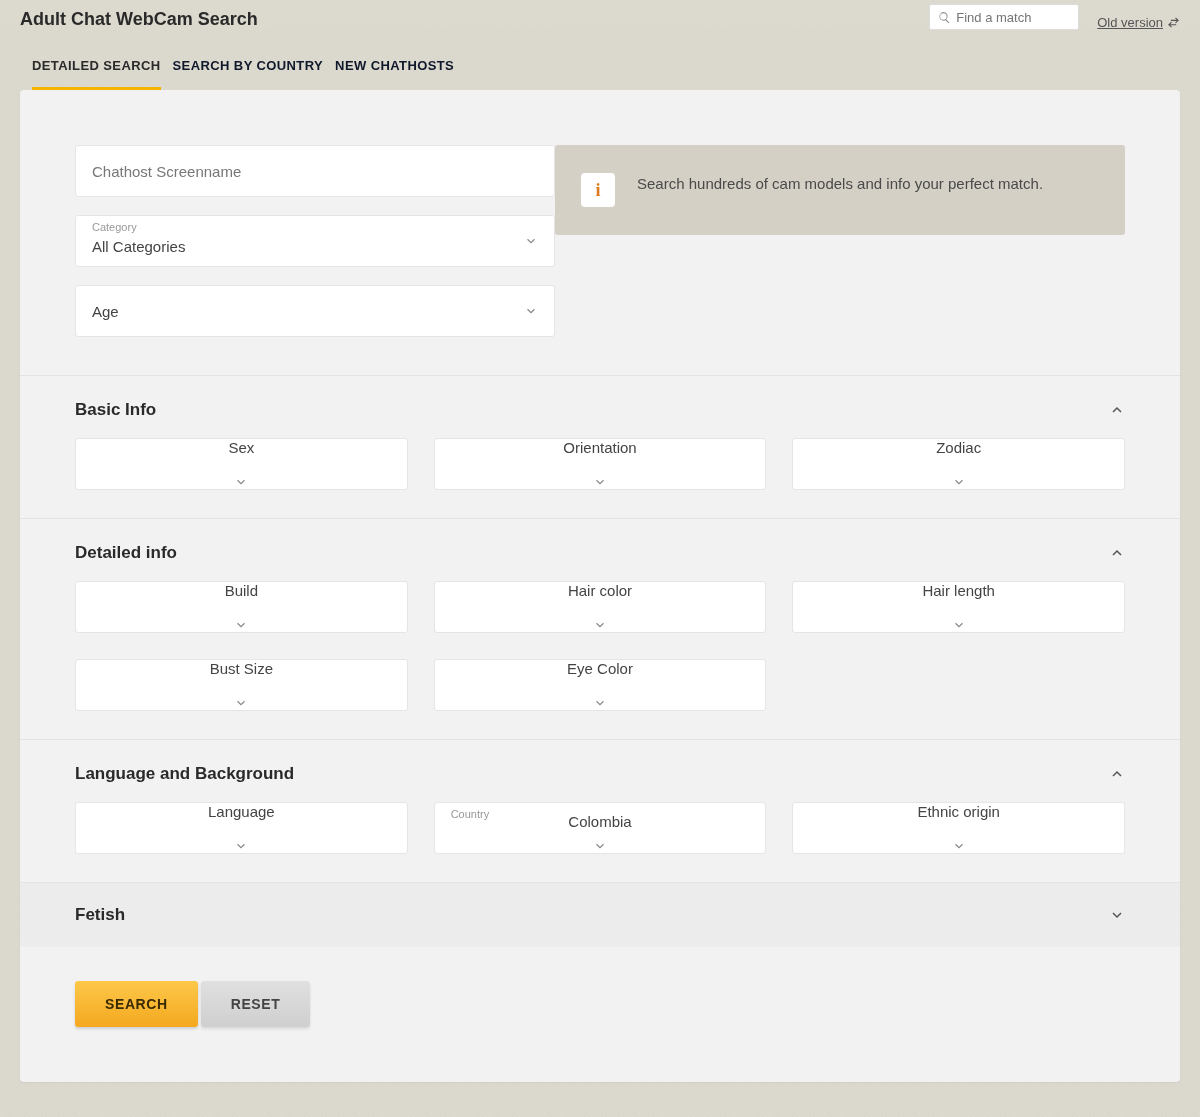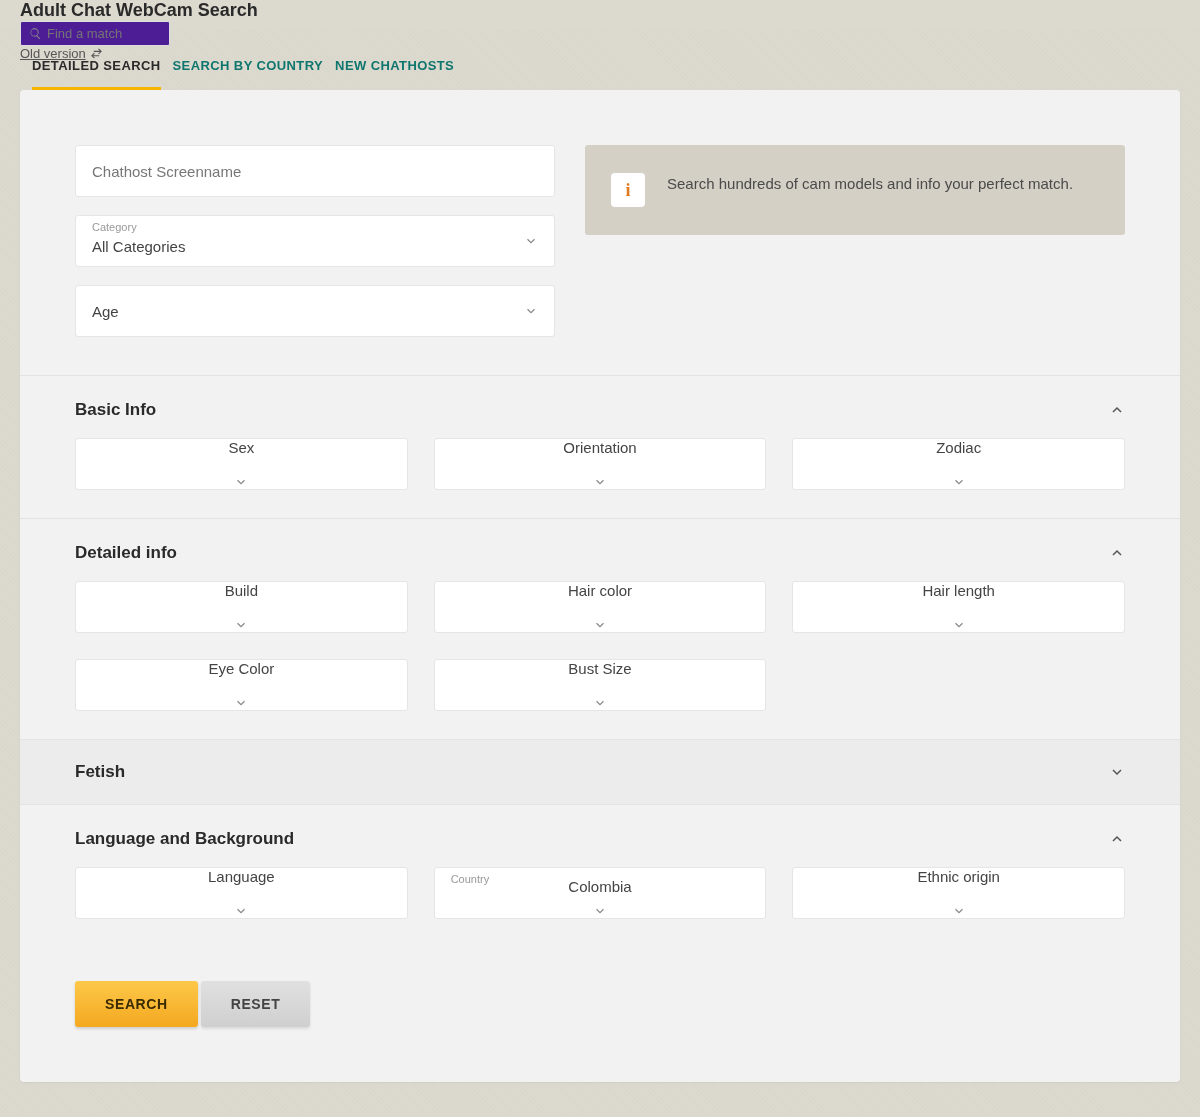--- a/index.html
+++ b/index.html
@@ -8,32 +8,31 @@
     background: #dcd9cf;
     background-image: repeating-linear-gradient(45deg, rgba(0,0,0,0.015) 0, rgba(0,0,0,0.015) 1px, transparent 1px, transparent 3px);
     color: #333;
     width: 1200px;
     min-height: 1117px;
   }
   .topbar {
     background: #dcd9cf;
     height: 30px;
     display: flex;
-    align-items: flex-start;
+    align-items: flex-end;
     padding: 0 20px;
-    flex-direction: column;
   }
   .topbar-title {
     font-weight: bold;
     font-size: 18px;
     color: #2a2a2a;
     flex: 1;
   }
   .match-search {
-    background: #4c1d95;
+    background: #ffffff;
     border: 1px solid #ddd;
     border-radius: 2px;
     display: flex;
     align-items: center;
     padding: 4px 8px;
     width: 150px;
     margin-right: 18px;
     height: 26px;
   }
   .match-search svg { width: 13px; height: 13px; fill: #888; margin-right: 5px; flex-shrink:0;}
@@ -60,39 +59,38 @@
   }
   .tabs {
     display: flex;
     gap: 12px;
     padding: 28px 12px 0 12px;
   }
   .tab {
     font-size: 13px;
     font-weight: bold;
     letter-spacing: 0.4px;
-    color: #0f766e;
+    color: #0f172a;
     padding-bottom: 14px;
     cursor: pointer;
     border-bottom: 3px solid transparent;
   }
   .tab.active {
     color: #2a2a2a;
     border-bottom-color: #f5b400;
   }
   .card {
     background: #f2f2f2;
     border-radius: 4px;
     box-shadow: 0 1px 2px rgba(0,0,0,0.05);
     overflow: hidden;
   }
   .top-section {
     display: flex;
     padding: 55px 55px 38px 55px;
-    gap: 30px;
   }
   .left-col { flex: 1; max-width: 480px;}
   .right-col { flex: 1; }
   .field {
     background: #fff;
     border: 1px solid #e5e5e5;
     border-radius: 3px;
     height: 52px;
     display: flex;
     align-items: center;
@@ -315,72 +313,72 @@
               <path d="M6 9l6 6 6-6"></path>
             </svg>
         </div>
         <div class="field">
           <span class="field-value">Hair length</span>
           <svg class="chev" viewBox="0 0 24 24">
               <path d="M6 9l6 6 6-6"></path>
             </svg>
         </div>
         <div class="field">
+          <span class="field-value">Bust Size</span>
+          <svg class="chev" viewBox="0 0 24 24">
+              <path d="M6 9l6 6 6-6"></path>
+            </svg>
+        </div>
+        <div class="field">
           <span class="field-value">Eye Color</span>
           <svg class="chev" viewBox="0 0 24 24">
               <path d="M6 9l6 6 6-6"></path>
             </svg>
         </div>
-        <div class="field">
-          <span class="field-value">Bust Size</span>
+      </div>
+    </div>
+
+    <div class="section">
+      <div class="section-header">
+        <div class="section-title">Language and Background</div>
+        <svg class="section-chev" viewBox="0 0 24 24">
+            <path d="M6 15l6-6 6 6"></path>
+          </svg>
+      </div>
+      <div class="grid3">
+        <div class="field">
+          <span class="field-value">Language</span>
+          <svg class="chev" viewBox="0 0 24 24">
+              <path d="M6 9l6 6 6-6"></path>
+            </svg>
+        </div>
+        <div class="field">
+          <span class="field-float">Country</span>
+          <span class="field-value withfloat">Colombia</span>
+          <svg class="chev" viewBox="0 0 24 24">
+              <path d="M6 9l6 6 6-6"></path>
+            </svg>
+        </div>
+        <div class="field">
+          <span class="field-value">Ethnic origin</span>
           <svg class="chev" viewBox="0 0 24 24">
               <path d="M6 9l6 6 6-6"></path>
             </svg>
         </div>
       </div>
     </div>
 
     <div class="section collapsed">
       <div class="section-header collapsed">
         <div class="section-title">Fetish</div>
         <svg class="section-chev" viewBox="0 0 24 24">
             <path d="M6 9l6 6 6-6"></path>
           </svg>
       </div>
     </div>
 
-    <div class="section">
-      <div class="section-header">
-        <div class="section-title">Language and Background</div>
-        <svg class="section-chev" viewBox="0 0 24 24">
-            <path d="M6 15l6-6 6 6"></path>
-          </svg>
-      </div>
-      <div class="grid3">
-        <div class="field">
-          <span class="field-value">Language</span>
-          <svg class="chev" viewBox="0 0 24 24">
-              <path d="M6 9l6 6 6-6"></path>
-            </svg>
-        </div>
-        <div class="field">
-          <span class="field-float">Country</span>
-          <span class="field-value withfloat">Colombia</span>
-          <svg class="chev" viewBox="0 0 24 24">
-              <path d="M6 9l6 6 6-6"></path>
-            </svg>
-        </div>
-        <div class="field">
-          <span class="field-value">Ethnic origin</span>
-          <svg class="chev" viewBox="0 0 24 24">
-              <path d="M6 9l6 6 6-6"></path>
-            </svg>
-        </div>
-      </div>
-    </div>
-
     <div class="actions">
       <button class="btn btn-primary">SEARCH</button>
       <button class="btn btn-secondary">RESET</button>
     </div>
 
   </div>
 </div>
 
 </body></html>

